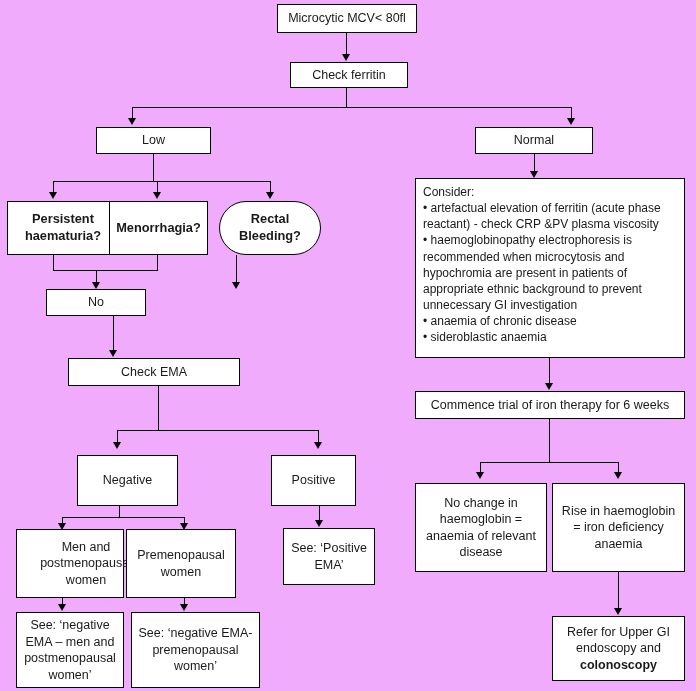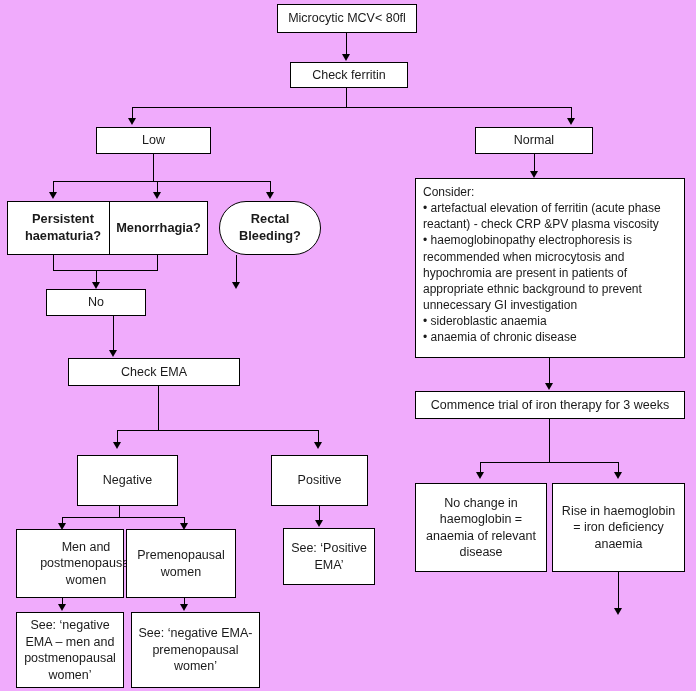--- a/index.html
+++ b/index.html
@@ -132,21 +132,21 @@
   <div class="vline" style="left:158px; top:386px; height:45px;"></div>
   <div class="hline" style="left:117px; top:430px; width:201px;"></div>
   <div class="vline" style="left:117px; top:430px; height:15px;"></div>
   <div class="arrow" style="left:112.5px; top:442px;"></div>
   <div class="vline" style="left:318px; top:430px; height:15px;"></div>
   <div class="arrow" style="left:313.5px; top:442px;"></div>
 
   <div class="node" style="left:77px; top:455px; width:101px; height:51px;">
     <span class="tx">Negative</span>
   </div>
-  <div class="node" style="left:271px; top:455px; width:97px; height:51px;">
+  <div class="node" style="left:271px; top:455px; width:85px; height:51px;">
     <span class="tx">Positive</span>
   </div>
 
   <div class="vline" style="left:119px; top:506px; height:12px;"></div>
   <div class="hline" style="left:62px; top:517px; width:123px;"></div>
   <div class="vline" style="left:62px; top:517px; height:9px;"></div>
   <div class="arrow" style="left:57.5px; top:523px;"></div>
   <div class="vline" style="left:184px; top:517px; height:9px;"></div>
   <div class="arrow" style="left:179.5px; top:523px;"></div>
 
@@ -173,43 +173,48 @@
   </div>
   <div class="node" style="left:131px; top:612px; width:129px; height:76px;">
     <span class="tx">See: ‘negative EMA-premenopausal women’</span>
   </div>
 
   <div class="node topalign" style="left:415px; top:178px; width:270px; height:180px;">
     <div style="width:100%;">
       <span class="tx">Consider:</span>
       <span class="tx">• artefactual elevation of ferritin (acute phase reactant) - check CRP &amp;PV plasma viscosity</span>
       <span class="tx">• haemoglobinopathy electrophoresis is recommended when microcytosis and hypochromia are present in patients of appropriate ethnic background to prevent unnecessary GI investigation</span>
+      <span class="tx">• anaemia of chronic disease</span>
       <span class="tx">• sideroblastic anaemia</span>
-      <span class="tx">• anaemia of chronic disease</span>
     </div>
   </div>
 
   <div class="vline" style="left:549px; top:358px; height:28px;"></div>
   <div class="arrow" style="left:544.5px; top:383px;"></div>
 
   <div class="node" style="left:415px; top:391px; width:270px; height:28px;">
-    <span class="tx">Commence trial of iron therapy for 3 weeks</span>
+    <span class="tx">Commence trial of iron therapy for 6 weeks</span>
   </div>
 
   <div class="vline" style="left:549px; top:419px; height:44px;"></div>
   <div class="hline" style="left:480px; top:462px; width:139px;"></div>
   <div class="vline" style="left:480px; top:462px; height:13px;"></div>
   <div class="arrow" style="left:475.5px; top:472px;"></div>
   <div class="vline" style="left:618px; top:462px; height:13px;"></div>
   <div class="arrow" style="left:613.5px; top:472px;"></div>
 
   <div class="node" style="left:415px; top:483px; width:132px; height:89px;">
     <span class="tx">No change in haemoglobin = anaemia of relevant disease</span>
   </div>
   <div class="node" style="left:552px; top:483px; width:133px; height:89px;">
     <span class="tx">Rise in haemoglobin = iron deficiency anaemia</span>
   </div>
 
   <div class="vline" style="left:618px; top:572px; height:39px;"></div>
   <div class="arrow" style="left:613.5px; top:608px;"></div>
 
+  <div class="node" style="left:552px; top:616px; width:133px; height:65px;">
+    <span class="tx">
+      <span>Refer for Upper GI endoscopy and </span><b class="strong">colonoscopy</b>
+    </span>
+  </div>
 
 </div>
 
 </body></html>

